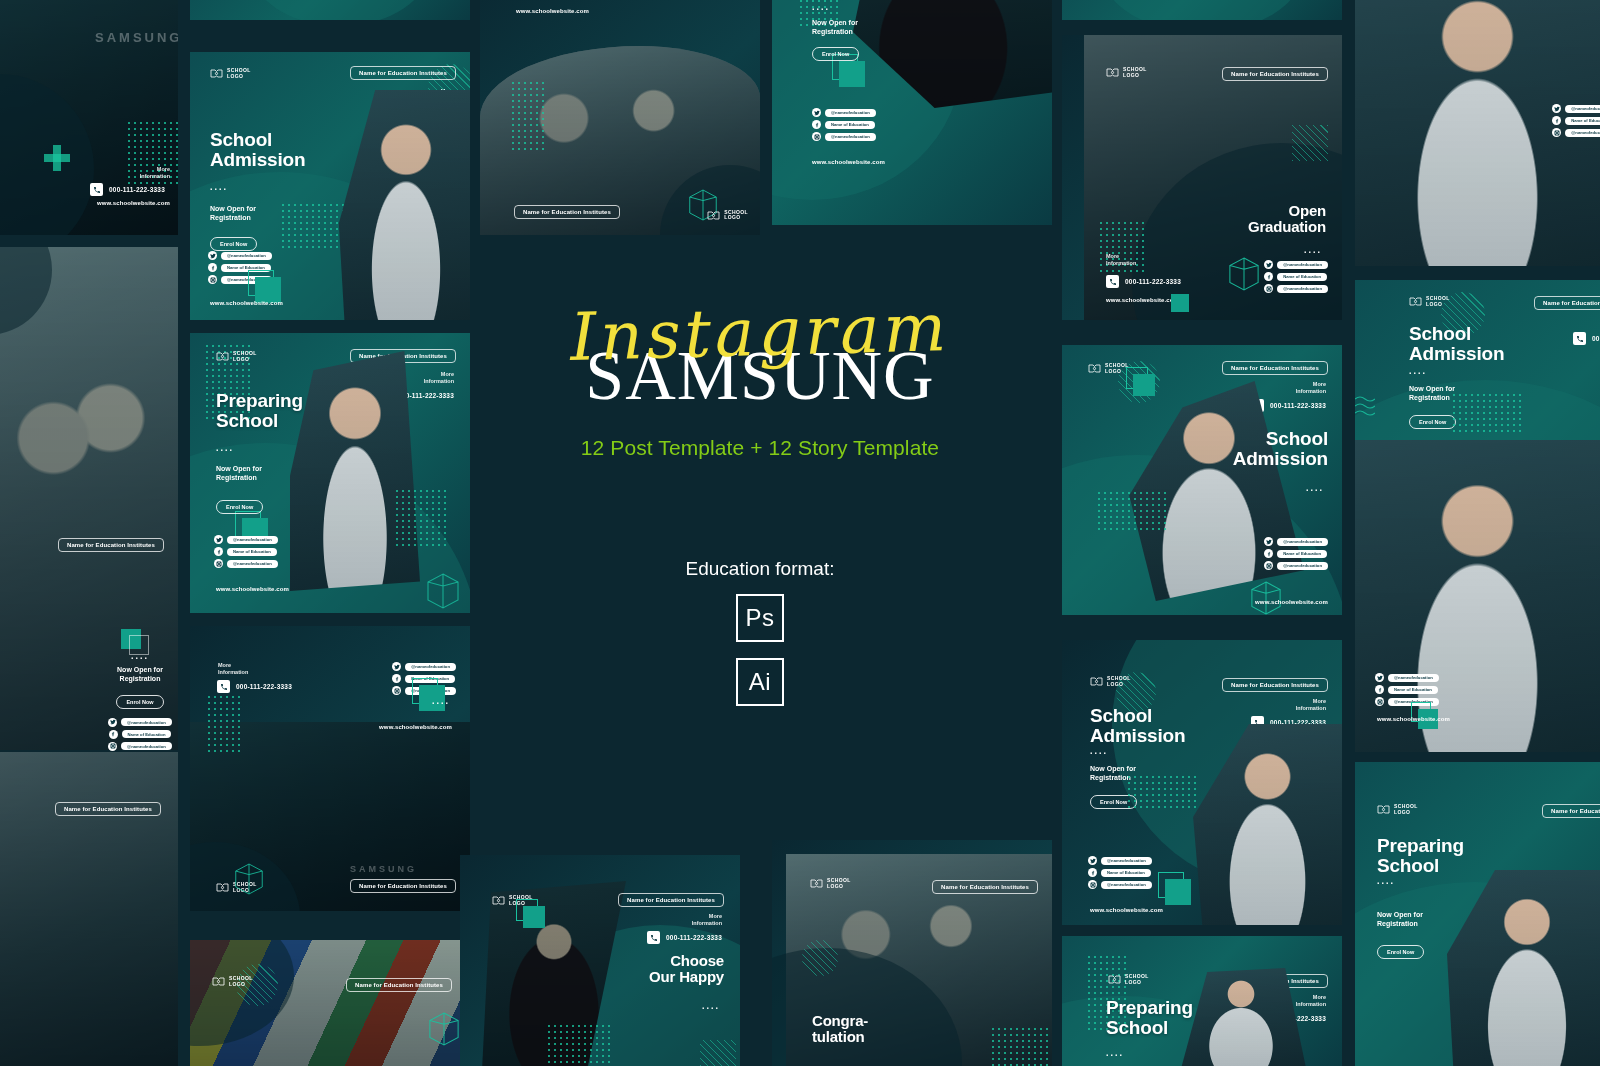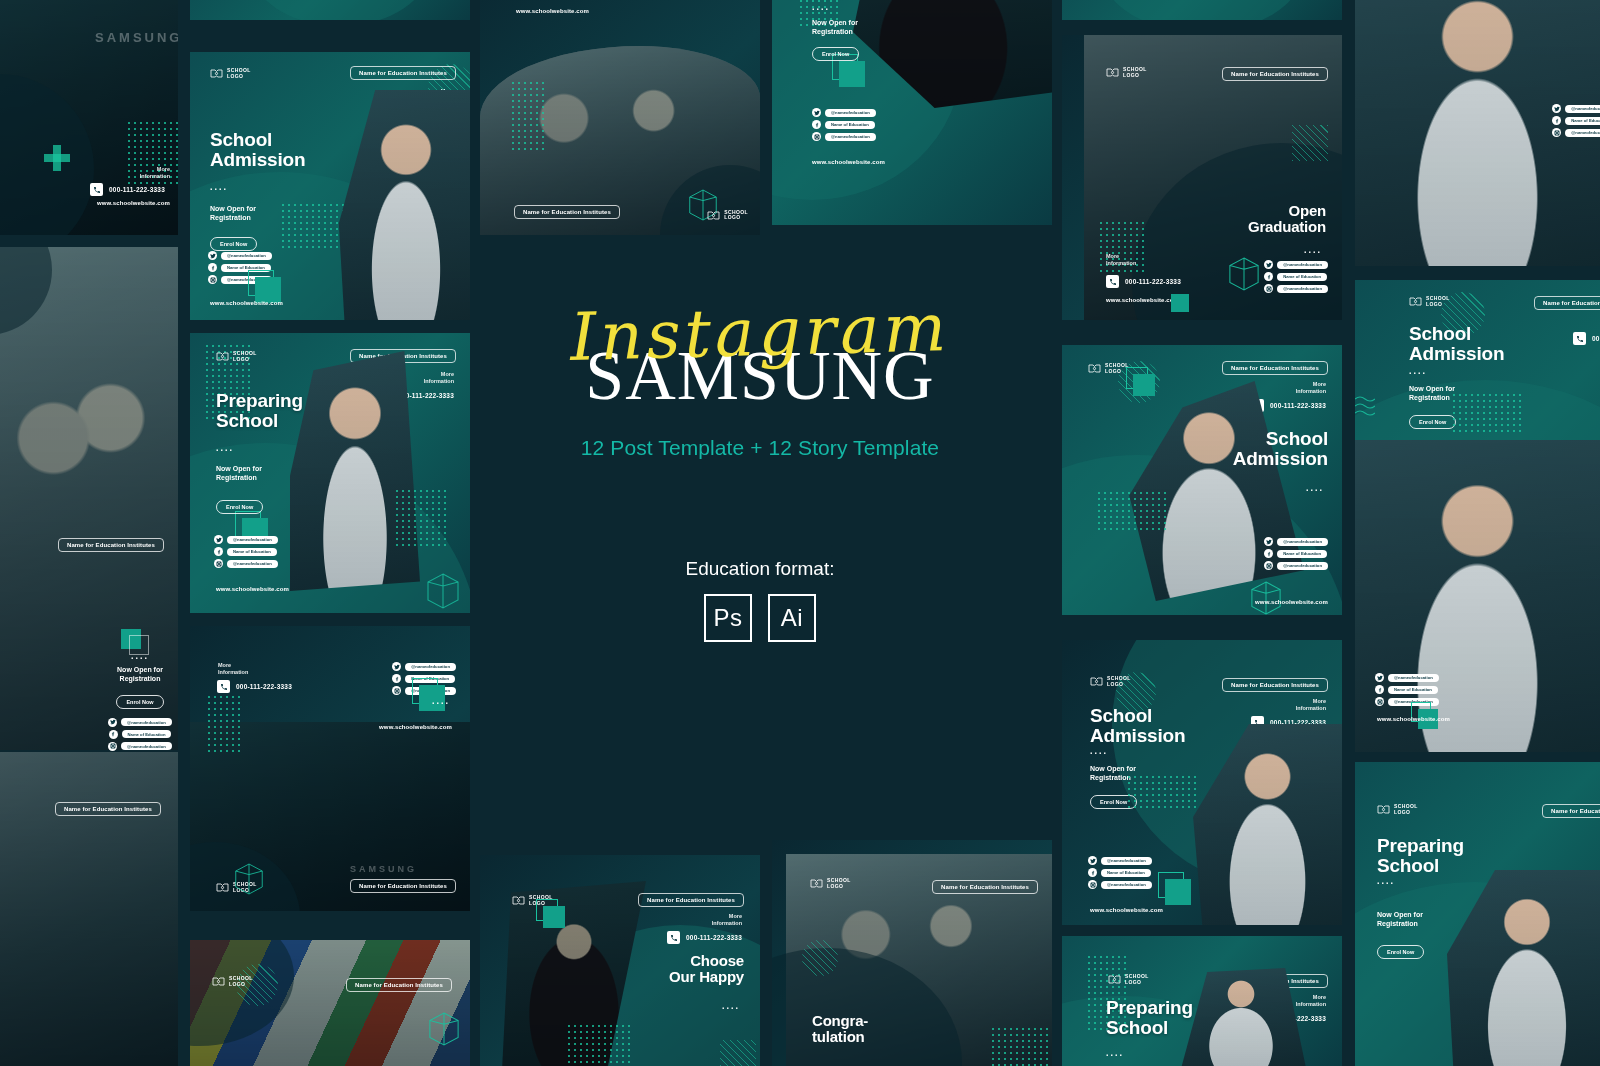--- a/index.html
+++ b/index.html
@@ -144,26 +144,26 @@
     font-style:italic; font-weight:400;
     color:#f2e03c; font-size:66px; line-height:1;
     letter-spacing:4px; margin-top:62px; margin-bottom:-24px;
     transform:rotate(-1.5deg);
   }
   .hero .big{
     font-family:"Liberation Serif", serif;
     font-size:70px; line-height:.97; letter-spacing:1px; font-weight:400;
   }
   .hero .sub{
-    color:#14b8a6; font-size:21px; font-weight:400; margin-top:26px;
+    color:#84cc16; font-size:21px; font-weight:400; margin-top:26px;
     letter-spacing:.1px;
   }
   .formats{ margin-top:98px; display:flex; flex-direction:column; align-items:center; }
   .formats .cap{ font-size:19px; margin-bottom:14px; }
-  .formats .boxes{ display:flex; gap:16px; }
+  .formats .boxes{ display:flex; gap:16px;flex-direction:column; }
   .fmt{
     width:48px; height:48px; border:2px solid #fff;
     display:flex; align-items:center; justify-content:center;
     font-size:24px; font-weight:400; letter-spacing:.5px;
     font-family:"Liberation Sans", sans-serif;
   }
 
   .samsung-mark{
     position:absolute; color:rgba(255,255,255,.30);
     font-size:13px; font-weight:700; letter-spacing:3px;
@@ -528,21 +528,21 @@
             <circle cx="13" cy="11" r="2.2"></circle>
           </svg>
         </span>
       <span class="txt">
         <span>SCHOOL</span><br>
         <span>LOGO</span>
       </span>
     </div>
   </div>
 
-  <div class="card deep" style="left:480px;top:855px;width:280px;height:211px;">
+  <div class="card deep" style="left:460px;top:855px;width:280px;height:211px;">
     <div class="blob light" style="right:-80px;top:70px;width:320px;height:300px;"></div>
     <div class="photo grad" style="left:22px;top:26px;width:150px;height:190px;clip-path:polygon(6% 6%,96% 0,70% 100%,0 100%);"></div>
     <div class="logo" style="position:absolute;left:32px;top:40px;z-index:4;">
       <span class="bk">
           <svg viewBox="0 0 26 22" fill="none" stroke="#fff" stroke-width="1.6">
             <path d="M2 4h8l3 3 3-3h8v14h-8l-3-2-3 2H2z"></path>
             <circle cx="13" cy="11" r="2.2"></circle>
           </svg>
         </span>
       <span class="txt">

